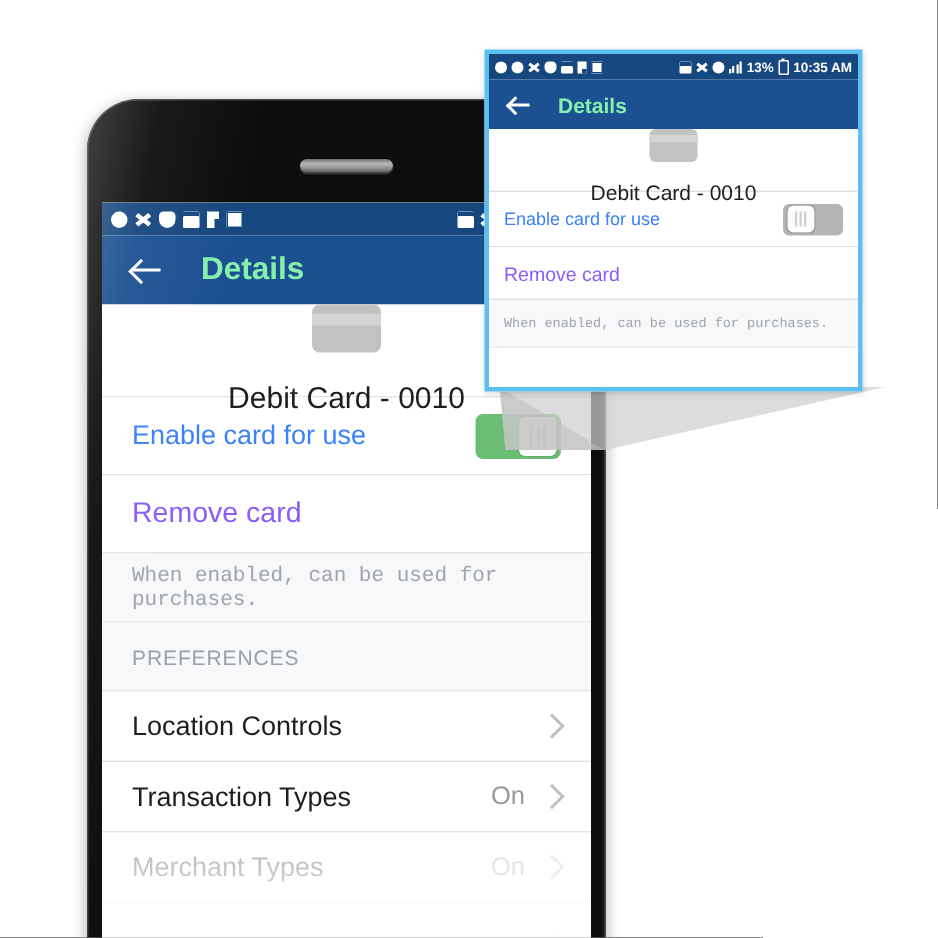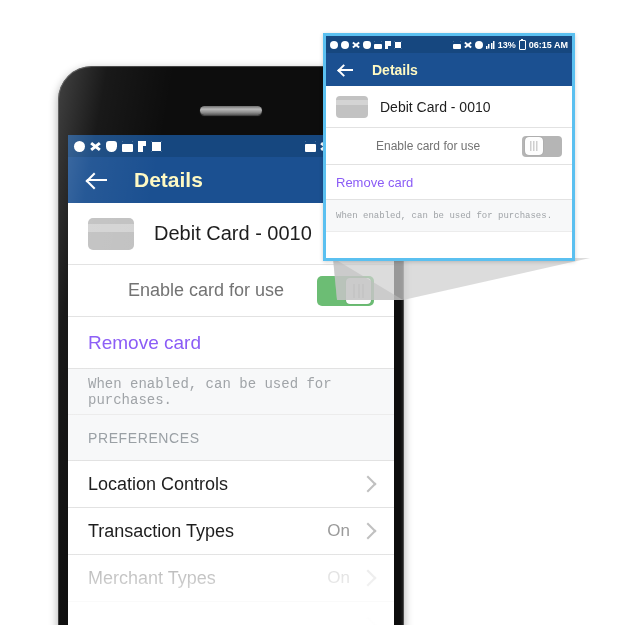--- a/index.html
+++ b/index.html
@@ -160,53 +160,53 @@
   .back-arrow:after {
     content: "";
     position: absolute;
     left: 2px; top: 6px;
     width: 10px; height: 10px;
     border-left: 2px solid #ffffff;
     border-bottom: 2px solid #ffffff;
     transform: rotate(45deg);
   }
   .toolbar-title {
-    color: #fef9c3;
+    color: #86efac;
     font-size: 21px;
     font-weight: bold;
   }
 
   
   .row {
     display: flex;
     align-items: center;
     padding: 0 20px;
     background: #ffffff;
     border-bottom: 1px solid #e2e2e2;
     box-sizing: border-box;
   }
-  .card-row { height: 62px; gap: 20px; }
+  .card-row { height: 62px; gap: 20px; flex-direction: column; }
   .card-icon {
     width: 46px; height: 32px;
     border-radius: 5px;
     background: #c2c2c2;
     position: relative;
     flex: none;
   }
   .card-icon:before {
     content: "";
     position: absolute;
     left: 0; top: 6px;
     width: 46px; height: 8px;
     background: #d4d4d4;
   }
   .card-label { font-size: 20px; color: #1e1e1e; }
 
   .toggle-row { height: 52px; }
-  .toggle-label { font-size: 18px; color: #737373; margin-left: 40px; }
+  .toggle-label { font-size: 18px; color: #3b82f6; }
   .switch {
     margin-left: auto;
     width: 57px; height: 30px;
     border-radius: 5px;
     position: relative;
     flex: none;
     cursor: pointer;
   }
   .switch.on { background: #6cbd74; }
   .switch.off { background: #b5b5b5; }
@@ -475,21 +475,21 @@
         <span class="sb-ico flag"></span>
         <span class="sb-ico mail"></span>
       </div>
       <div class="sb-right">
         <span class="sb-ico pic"></span>
         <span class="sb-ico x"></span>
         <span class="sb-ico circle"></span>
         <span class="sb-bars"></span>
         <span class="sb-txt">13%</span>
         <span class="sb-batt"></span>
-        <span class="sb-txt">06:15 AM</span>
+        <span class="sb-txt">10:35 AM</span>
       </div>
     </div>
 
     <div class="toolbar i-toolbar">
       <div class="back-arrow"></div>
       <div class="toolbar-title">Details</div>
     </div>
 
     <div class="row card-row">
       <div class="card-icon"></div>

